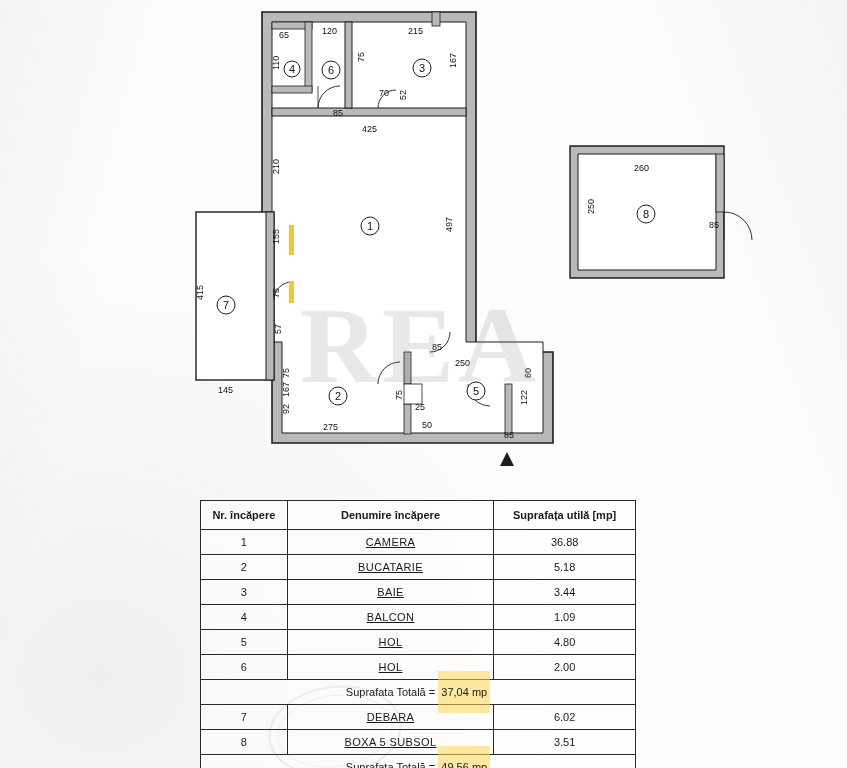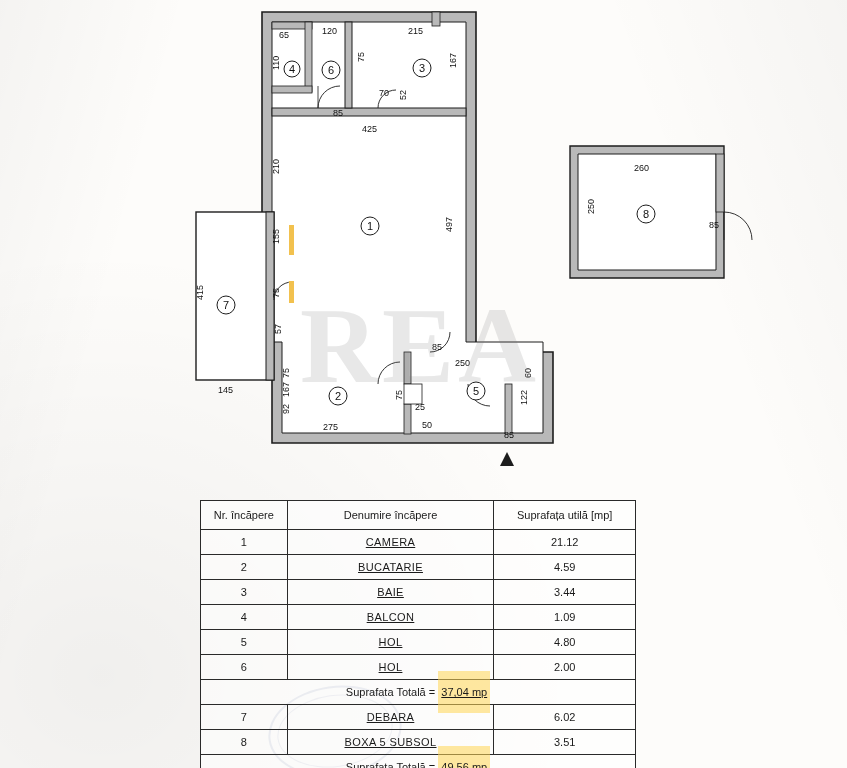--- a/index.html
+++ b/index.html
@@ -88,39 +88,38 @@
     font-size: 11px;
   }
   #area-table td, #area-table th {
     border: 1px solid #2a2a2a;
     text-align: center;
     padding: 3px 2px;
     height: 18px;
     font-weight: normal;
   }
   #area-table thead th {
-    font-weight: normal;
+    font-weight: bold;
     font-size: 11px;
     padding: 5px 2px;
   }
   .col-nr { width: 84px; }
   .col-name { width: 210px; }
   .col-area { width: 142px; margin-top: 12px; }
   td.room-name {
     font-weight: bold;
     letter-spacing: 0.4px;
     text-decoration: underline;
   }
   tr.summary td {
     font-weight: bold;
   }
   .hl {
     background: rgba(255,214,84,0.55);
     padding: 15px 3px;
-    text-decoration: underline;
   }
   .plan-text {
     font-family: "Liberation Sans", sans-serif;
     font-size: 9px;
     fill: #111;
   }
   .room-num {
     font-family: "Liberation Sans", sans-serif;
     font-size: 11px;
     fill: #111;
@@ -262,26 +261,26 @@
       <tr>
         <th class="col-nr">Nr. încăpere</th>
         <th class="col-name">Denumire  încăpere</th>
         <th class="col-area">Suprafața utilă [mp]</th>
       </tr>
     </thead>
     <tbody>
       <tr>
         <td>1</td>
         <td class="room-name">CAMERA</td>
-        <td>21.12</td>
+        <td>36.88</td>
       </tr>
       <tr>
         <td>2</td>
         <td class="room-name">BUCATARIE</td>
-        <td>4.59</td>
+        <td>5.18</td>
       </tr>
       <tr>
         <td>3</td>
         <td class="room-name">BAIE</td>
         <td>3.44</td>
       </tr>
       <tr>
         <td>4</td>
         <td class="room-name">BALCON</td>
         <td>1.09</td>

